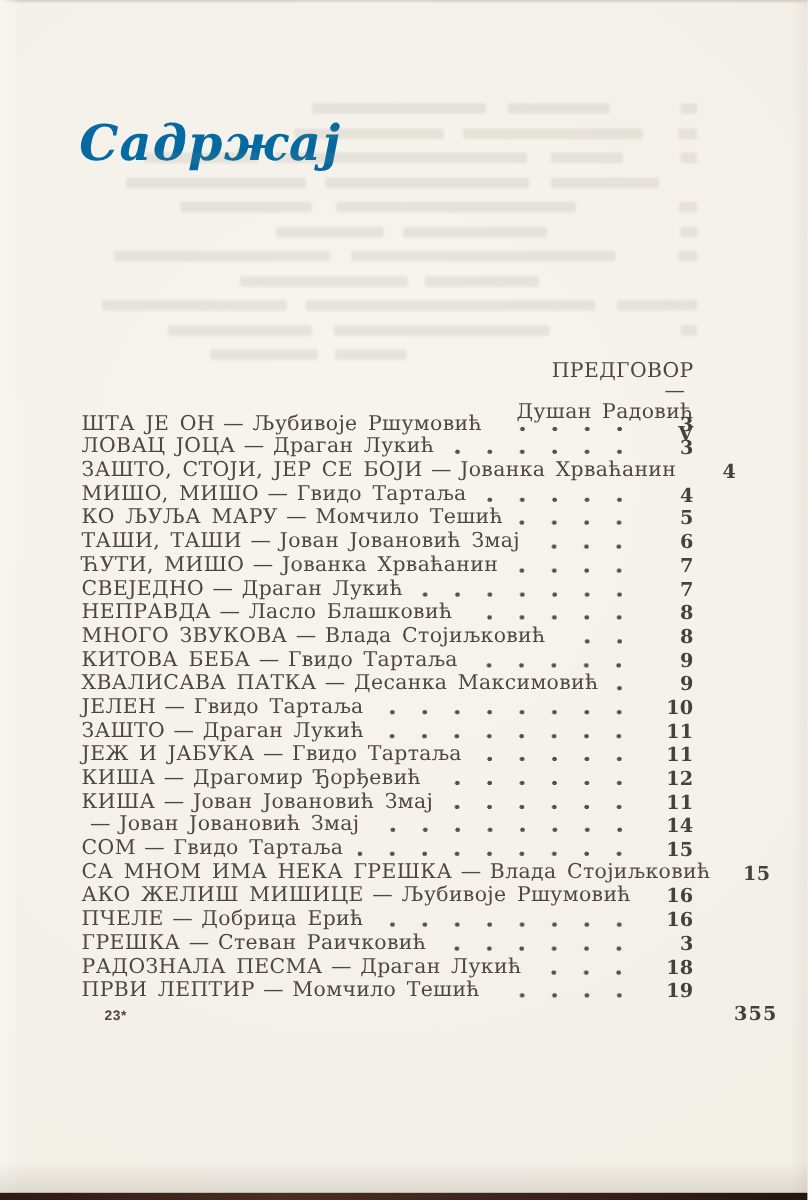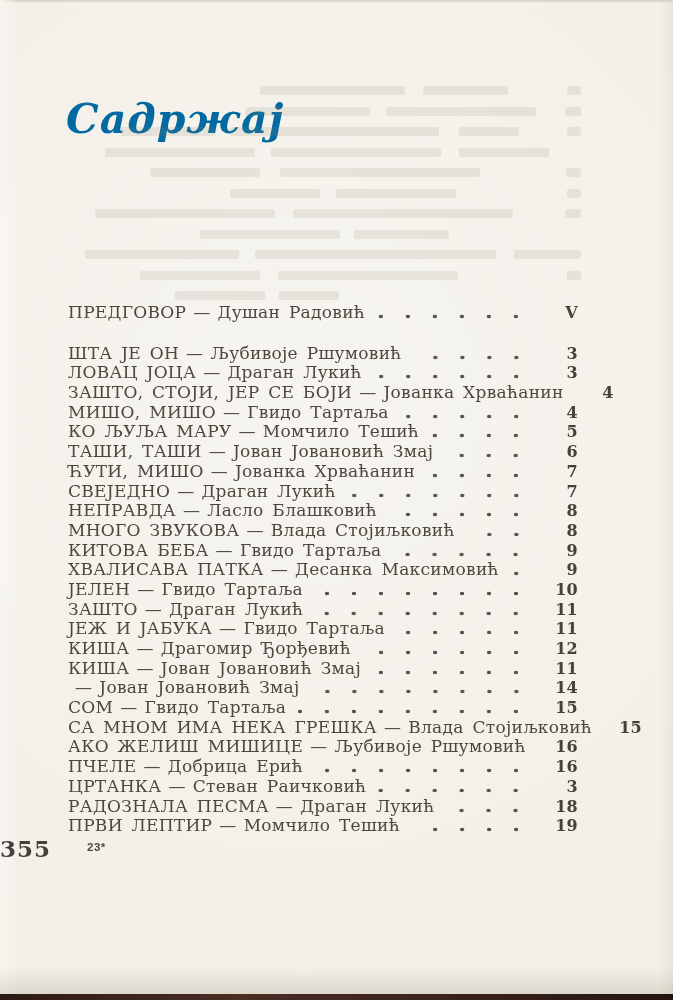--- a/index.html
+++ b/index.html
@@ -39,38 +39,38 @@
     display:block;height:9px;border-radius:2px;
     background:#8d8571;opacity:0.14;filter:blur(0.7px);
   }
   .g .tail{margin-left:auto;}
   
   .toc{
     position:absolute;left:68px;right:95px;top:301px;
     font-size:17px;color:#4e473f;letter-spacing:0.3px;word-spacing:3px;line-height:1;
   }
   .toc-row{display:flex;align-items:flex-end;height:19.7px;white-space:nowrap;}
-  .toc-row.preface{height:20px;}
+  .toc-row.preface{height:20px;flex-direction:column;}
   .toc-spacer{height:21px;}
   .toc-sep{margin:0 7px;}
   .leader{
     flex:1 1 auto;min-width:0;height:5px;margin:0 10px 2px 12px;align-self:flex-end;
     background-image:radial-gradient(circle at 3px 2.5px, #55504a 1.7px, rgba(0,0,0,0) 2.1px);
     background-size:27px 5px;background-repeat:repeat-x;background-position:right bottom;
   }
   .pagenum{min-width:28px;text-align:right;font-weight:bold;font-size:16px;color:#46413a;}
   
   .sig-mark{
     position:absolute;left:63px;top:841px;
     font-family:"Liberation Sans",sans-serif;font-weight:bold;
     font-size:11.5px;color:#4e473f;letter-spacing:0.5px;margin-left:24px;
   }
   .folio{
-    position:absolute;left:0;width:648px;top:835px;text-align:left;
-    font-size:23px;color:#45403a;letter-spacing:1px;font-weight:bold;
+    position:absolute;left:0;width:648px;top:835px;text-align:right;
+    font-size:16px;color:#45403a;letter-spacing:1px;font-weight:bold;
   }
 </style>
 </head>
 <body>
 
 <div class="paper"></div>
 
 <h1 class="page-title">Садржај</h1>
 
 <div class="ghost" aria-hidden="true">
@@ -292,21 +292,21 @@
       <span class="pagenum">16</span>
     </div>
       <div class="toc-row">
       <span>ПЧЕЛЕ</span>
       <span class="toc-sep">—</span>
       <span>Добрица Ерић</span>
       <span class="leader"></span>
       <span class="pagenum">16</span>
     </div>
       <div class="toc-row">
-      <span>ЦРТАНКА</span>
+      <span>ГРЕШКА</span>
       <span class="toc-sep">—</span>
       <span>Стеван Раичковић</span>
       <span class="leader"></span>
       <span class="pagenum">3</span>
     </div>
       <div class="toc-row">
       <span>РАДОЗНАЛА ПЕСМА</span>
       <span class="toc-sep">—</span>
       <span>Драган Лукић</span>
       <span class="leader"></span>

